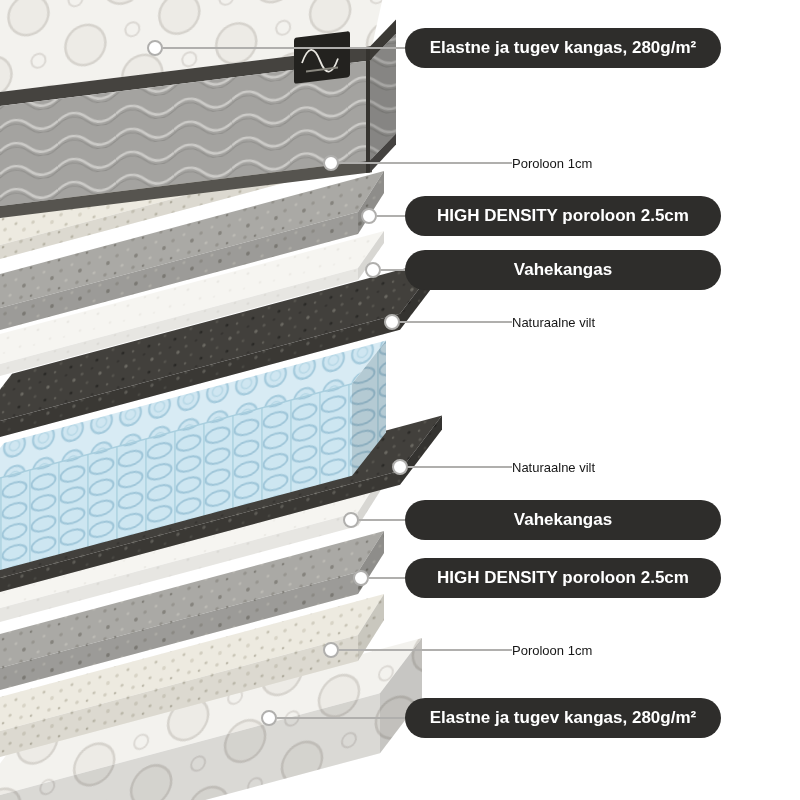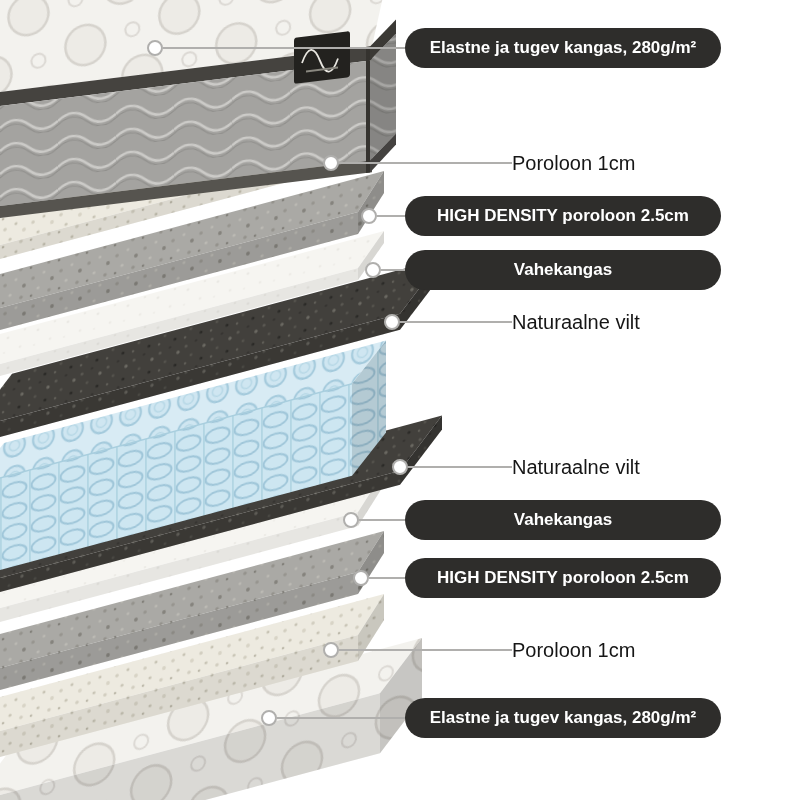--- a/index.html
+++ b/index.html
@@ -16,21 +16,21 @@
   }
   .leader{flex:none;height:2px;background:var(--leader,#b0afad);}
   .badge{
     flex:none;width:316px;min-height:40px;box-sizing:border-box;
     display:flex;flex-direction:column;align-items:center;justify-content:center;
     background:var(--badge-bg,#2e2d2b);color:var(--badge-text,#ffffff);
     font-weight:bold;font-size:17px;line-height:1.32;text-align:center;
     border-radius:21px;padding:2px 10px;
   }
   .badge.large{min-height:62px;border-radius:26px;}
-  .plain{flex:none;font-size:20px;color:var(--plain-text,#161616);white-space:nowrap;}
+  .plain{flex:none;font-size:13px;color:var(--plain-text,#161616);white-space:nowrap;}
   
   .a1{left:147px;top:28px;height:40px;}   .a1 .leader{width:242px;}
   .a2{left:323px;top:151px;height:24px;}  .a2 .leader{width:173px;}
   .a3{left:361px;top:196px;height:40px;}  .a3 .leader{width:28px;}
   .a4{left:365px;top:250px;height:40px;}  .a4 .leader{width:24px;}
   .a5{left:384px;top:310px;height:24px;}  .a5 .leader{width:112px;}
   .a6{left:338px;top:358px;height:62px;}  .a6 .leader{width:51px;}
   .a7{left:392px;top:455px;height:24px;}  .a7 .leader{width:104px;}
   .a8{left:343px;top:500px;height:40px;}  .a8 .leader{width:46px;}
   .a9{left:353px;top:558px;height:40px;}  .a9 .leader{width:36px;}

